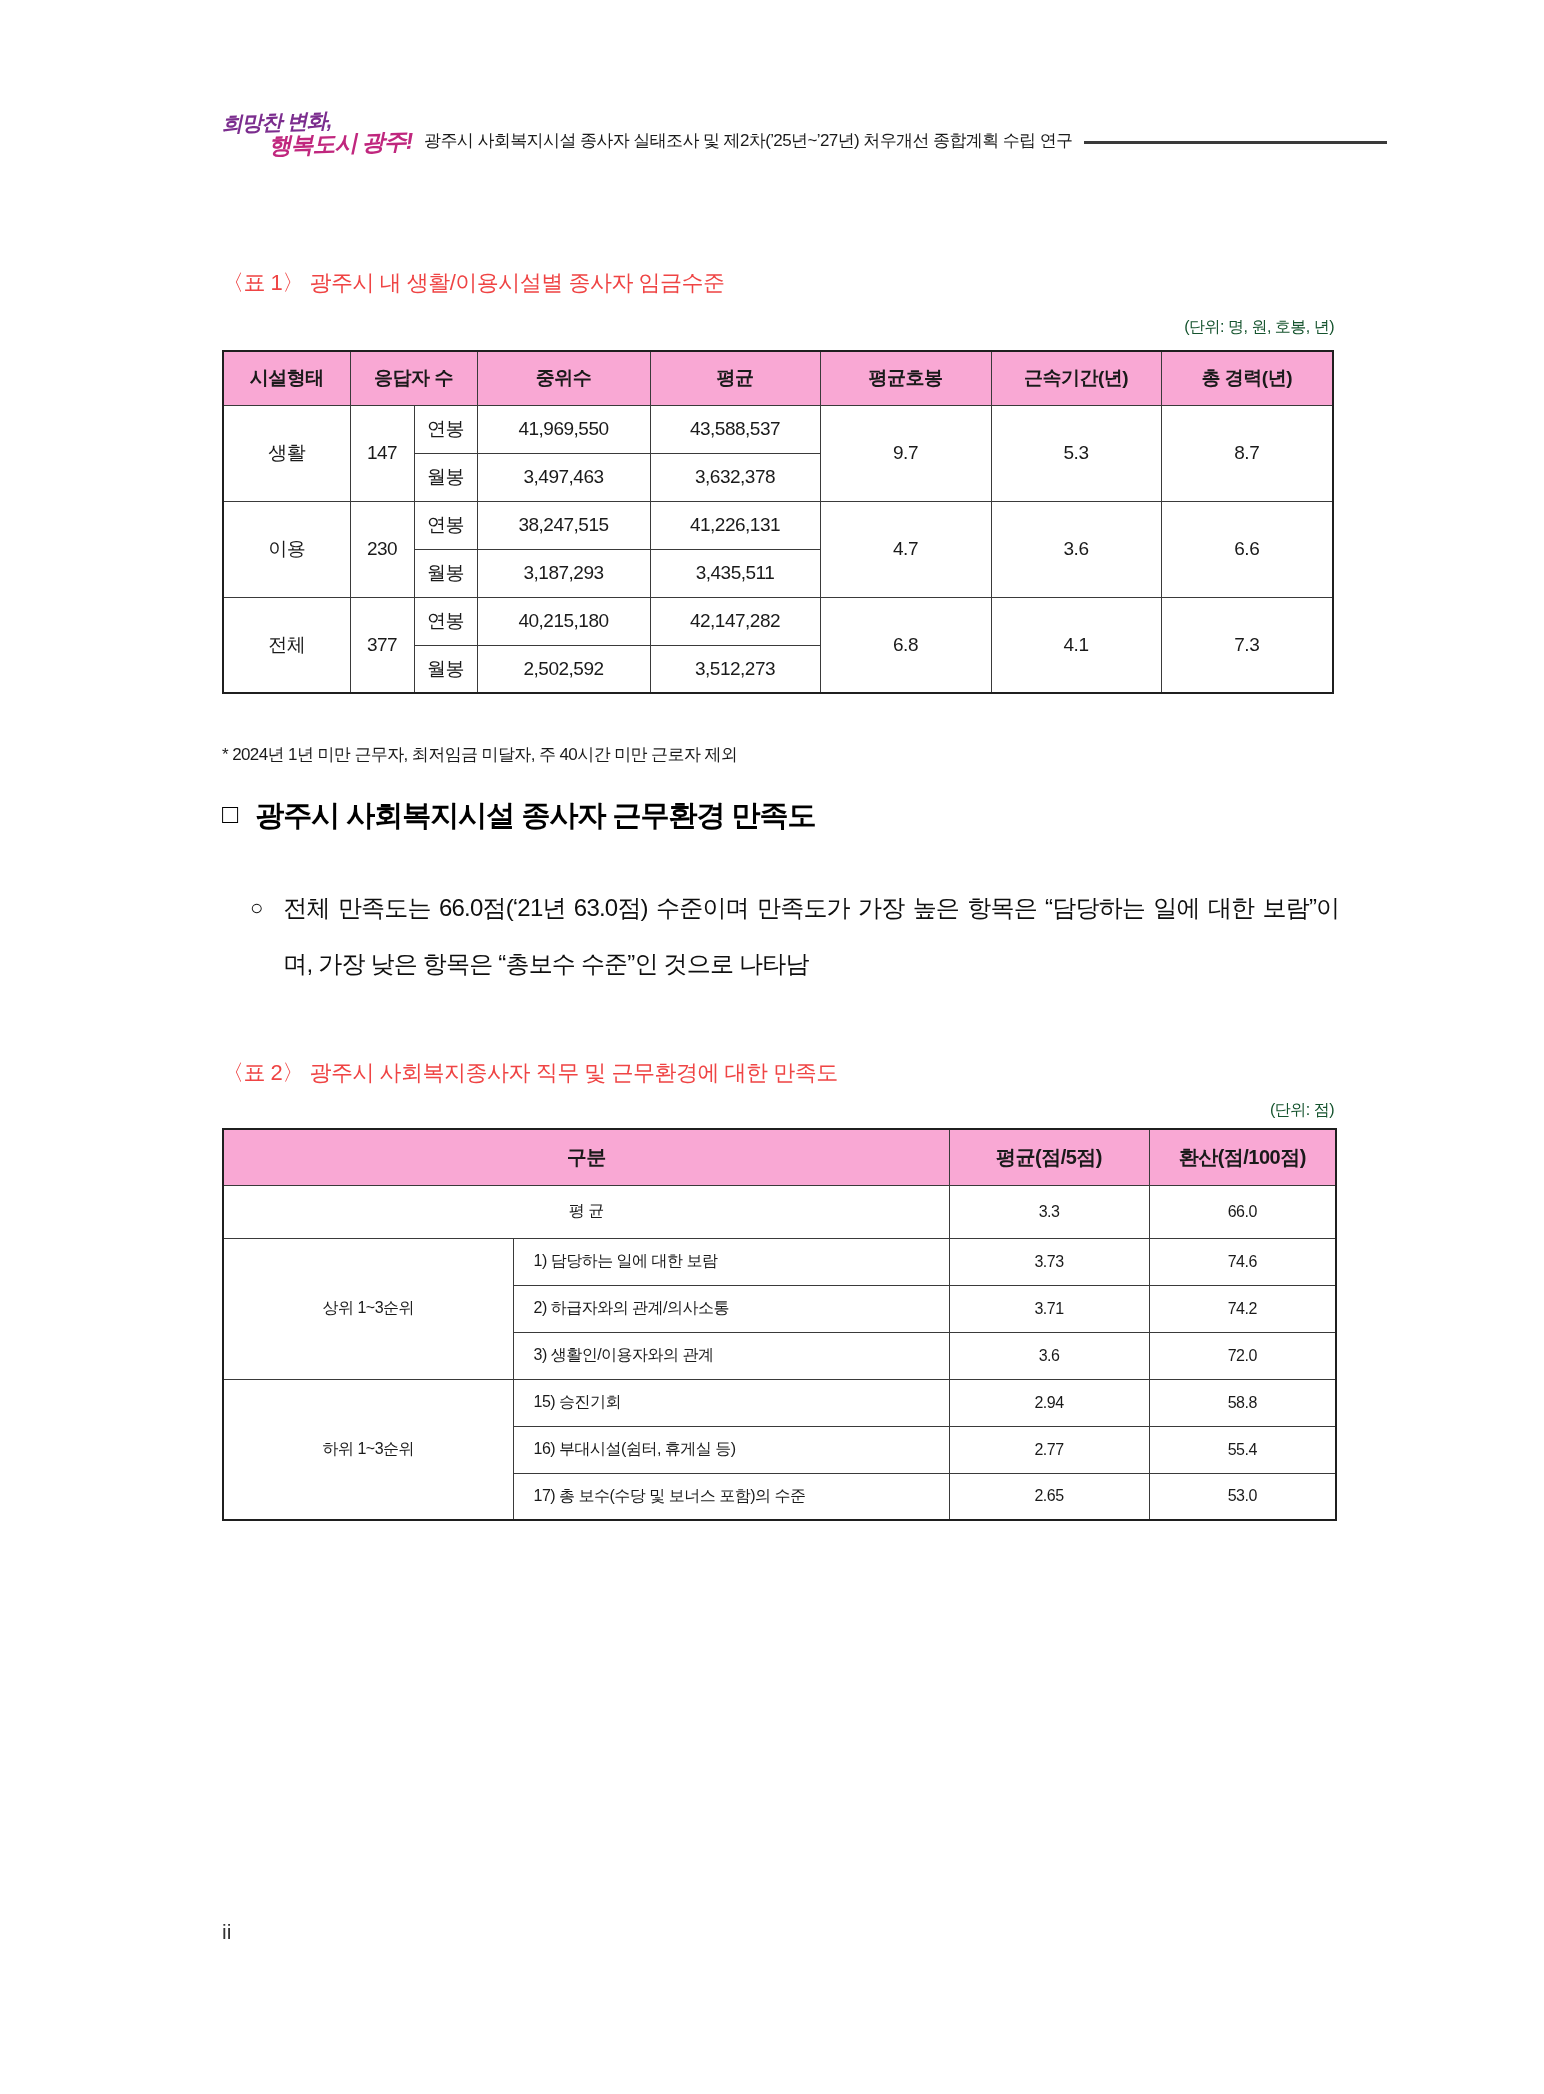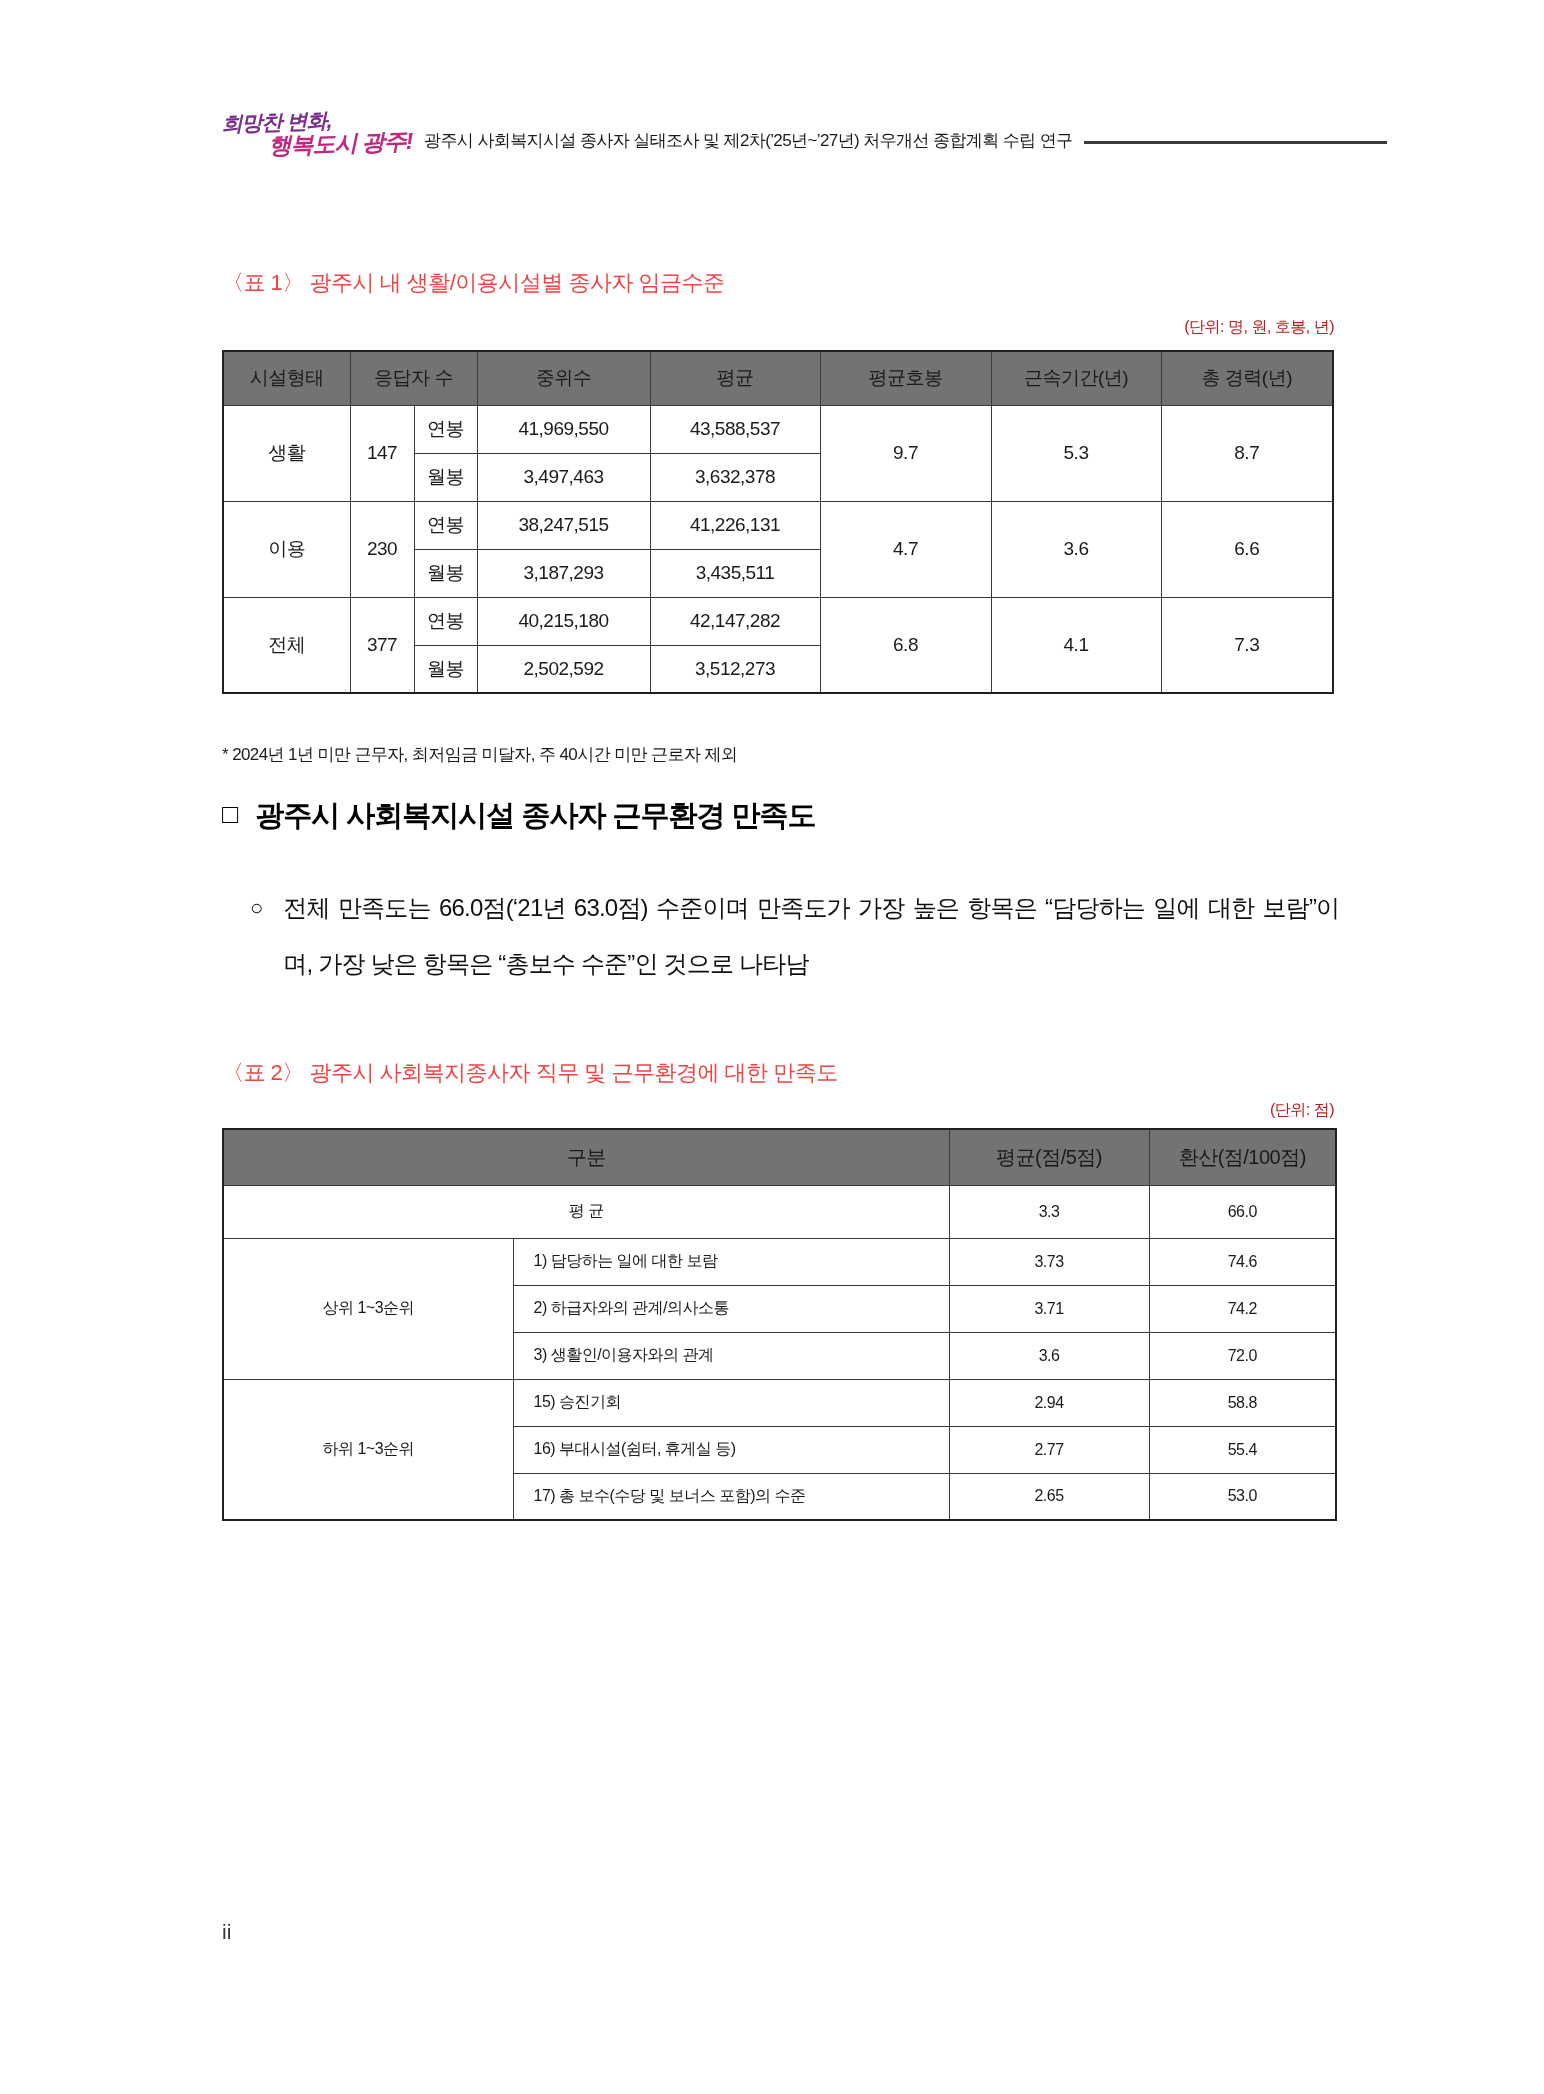--- a/index.html
+++ b/index.html
@@ -22,28 +22,28 @@
   .logo { display:flex; flex-direction:column; transform:rotate(-2deg); line-height:1.05; white-space:nowrap; }
   .logo-l1 { font-size:21px; font-weight:700; font-style:italic; letter-spacing:-1px; }
   .logo-l2 { font-size:23px; font-weight:700; font-style:italic; letter-spacing:-1px; margin-left:46px; }
   .header-title { font-size:17px; letter-spacing:-0.6px; white-space:nowrap; padding-bottom:4px; color:#1a1a1a; }
   .header-rule { flex:1; border-top:3px solid #3a3a3a; margin-bottom:12px; }
 
   
   .tbl-title { position:absolute; left:222px; width:1112px; text-align:left; font-size:22px; letter-spacing:-0.5px; color:#ef4444; }
   .t1-title { top:268px; }
   .t2-title { top:1058px; }
-  .tbl-unit { position:absolute; left:222px; width:1112px; text-align:right; font-size:16px; letter-spacing:-0.5px; color:#b91c1c; }
+  .tbl-unit { position:absolute; left:222px; width:1112px; text-align:right; font-size:16px; letter-spacing:-0.5px; color:#14532d; }
   .t1-unit { top:317px; }
   .t2-unit { top:1100px; }
 
   
   table { border-collapse:collapse; table-layout:fixed; background:#fff; }
   td, th { border:1px solid #3a3a3a; text-align:center; vertical-align:middle; font-size:19px; letter-spacing:-0.5px; color:#1a1a1a; font-weight:400; }
-  th { background:#737373; }
+  th { background:#f9a8d4;font-weight:bold; }
   .table1 { position:absolute; left:222px; top:350px; width:1112px; border:2px solid #1f1f1f; }
   .table1 th { height:54px; }
   .table1 td { height:48px; }
   .table2 { position:absolute; left:222px; top:1128px; width:1113px; border:2px solid #1f1f1f; }
   .table2 th { height:56px; font-size:20px; }
   .table2 td { height:47px; font-size:16px; }
   .table2 td.row-avg { height:53px; }
   .table2 td.item { text-align:left; padding-left:20px; }
 
   .footnote { position:absolute; left:222px; top:743px; font-size:17px; letter-spacing:-0.6px; color:#1a1a1a; }

